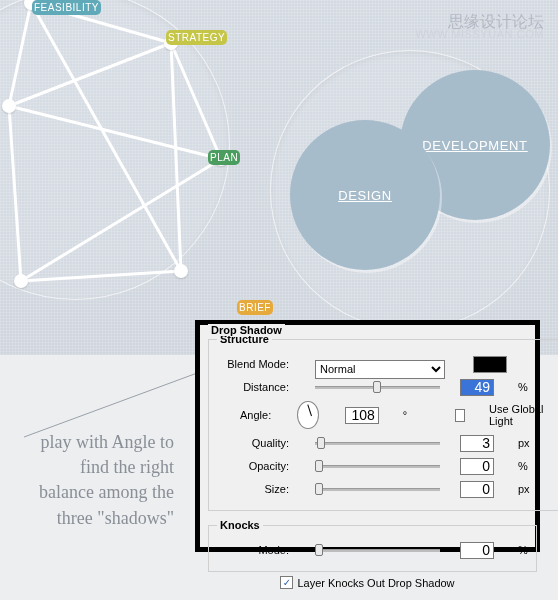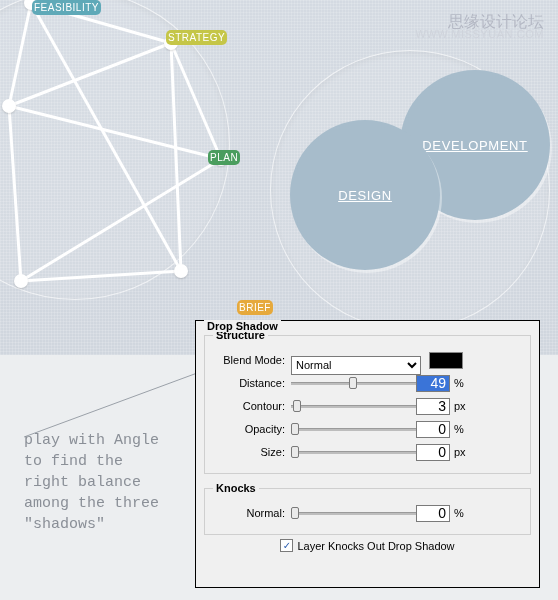--- a/index.html
+++ b/index.html
@@ -16,28 +16,28 @@
   .venn.design { left: 290px; top: 120px; }
   .venn.development { left: 400px; top: 70px; }
   .venn.creativity { left: 380px; top: 195px; }
   .node { position: absolute; width: 14px; height: 14px; background: #fff; border-radius: 50%; box-shadow: 0 1px 2px rgba(0,0,0,0.15); }
   .line { stroke: #fff; stroke-width: 3; }
   .tag { position: absolute; padding: 2px 2px; color: #fff; font-size: 10px; letter-spacing: 0.05em; border-radius: 5px; }
   .tag.feasibility { background: #5fa9b8; left: 32px; top: 0px; }
   .tag.strategy   { background: #c5c648; left: 166px; top: 30px; }
   .tag.plan       { background: #4a9d5e; left: 208px; top: 150px; }
   .tag.brief      { background: #e6a93c; left: 190px; top: 300px; margin-left: 47px; }
-  .annotation { position: absolute; left: 24px; top: 430px; width: 150px; color: #8a8f97; font-size: 15px; line-height: 1.4; font-family: Liberation Mono, monospace; }
+  .annotation { position: absolute; left: 24px; top: 430px; width: 150px; color: #8a8f97; font-size: 18px; line-height: 1.4; font-family: Liberation Serif, serif; text-align: right; }
   .anno-line { position: absolute; left: 24px; top: 352px; width: 250px; height: 100px; pointer-events: none; }
   
-  .panel { position: absolute; left: 195px; top: 320px; width: 345px; height: 268px; background: #f0f0f0; border: 1px solid #000000; }
+  .panel { position: absolute; left: 195px; top: 320px; width: 345px; height: 232px; background: #f0f0f0; border: 5px solid #000000; }
   .panel-title { position: absolute; top: -1px; left: 8px; background: #f0f0f0; padding: 0 3px; font-weight: bold; font-size: 11px; }
   fieldset { border: 1px solid #cfcfcf; margin: 8px 8px 4px 8px; padding: 6px 8px 8px 8px; }
   legend { font-weight: bold; font-size: 11px; padding: 0 3px; }
-  .row { display: flex; align-items: center; margin: 3px 0; height: 20px; }
+  .row { display: flex; align-items: center; margin: 3px 0; height: 20px; gap: 20px; }
   .lab { width: 72px; text-align: right; margin-right: 6px; color: #000; }
   select { width: 130px; height: 19px; font-size: 11px; background: #fff; border: 1px solid #7a7a7a; margin-top: 10px; }
   .swatch { width: 34px; height: 17px; border: 1px solid #888; background: #000; margin-left: 8px; }
   .slider { display: inline-block; width: 125px; height: 6px; position: relative; }
   .slider::before { content: ""; position: absolute; left: 0; right: 0; top: 2px; height: 2px; background: #bdbdbd; border-top: 1px solid #9a9a9a; }
   .thumb { position: absolute; top: -3px; width: 8px; height: 12px; background: #eaeaea; border: 1px solid #7a7a7a; border-radius: 2px; }
   .numbox { width: 34px; height: 17px; border: 1px solid #7a7a7a; background: #fff; text-align: right; padding: 1px 3px; font-size: 14px; }
   .numbox.sel { background: #3a74d8; color: #fff; }
   .unit { margin-left: 4px; }
   .angle-dial { width: 28px; height: 28px; border: 1px solid #888; border-radius: 50%; background: #fff; position: relative; margin-right: 6px; }
@@ -114,23 +114,32 @@
 
       <div class="row">
         <span class="lab">Distance:</span>
         <span class="slider">
             <span class="thumb" style="left:58px"></span>
           </span>
         <input class="numbox sel" value="49" style="">
         <span class="unit">%</span>
       </div>
 
+      <div class="row" style="height:30px">
+        <span class="lab">Angle:</span>
+        <span class="angle-dial"></span>
+        <input class="numbox" value="108" style="">
+        <span class="unit">°</span>
+        <span style="width:10px"></span>
+        <span class="checkbox"></span>
+        <span>Use Global Light</span>
+      </div>
 
       <div class="row">
-        <span class="lab">Contour:</span>
+        <span class="lab">Quality:</span>
         <span class="slider">
             <span class="thumb" style="left:2px"></span>
           </span>
         <input class="numbox" value="3" style="">
         <span class="unit">px</span>
       </div>
 
       <div class="row">
         <span class="lab">Opacity:</span>
         <span class="slider">
@@ -148,21 +157,21 @@
         <input class="numbox" value="0" style="">
         <span class="unit">px</span>
       </div>
     </fieldset>
 
     <fieldset>
       <legend>Knocks</legend>
 
 
       <div class="row">
-        <span class="lab">Normal:</span>
+        <span class="lab">Mode:</span>
         <span class="slider">
             <span class="thumb" style="left:0px"></span>
           </span>
         <input class="numbox" value="0" style="">
         <span class="unit">%</span>
       </div>
     </fieldset>
 
     <div class="bottom-check">
       <span class="checkbox checked"></span>

